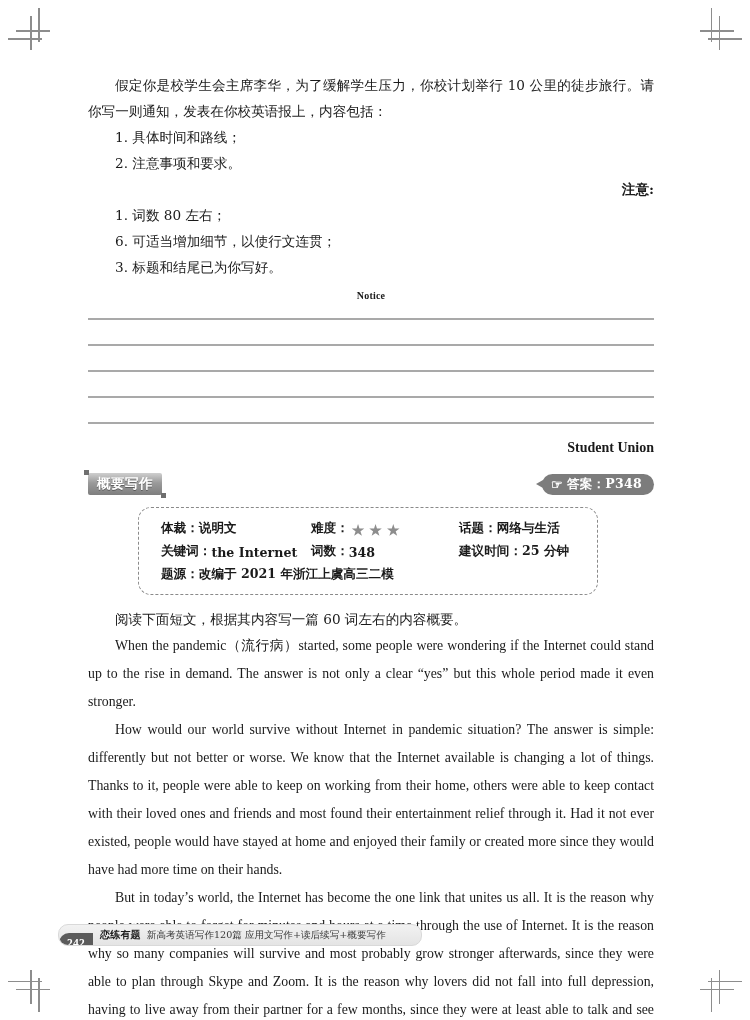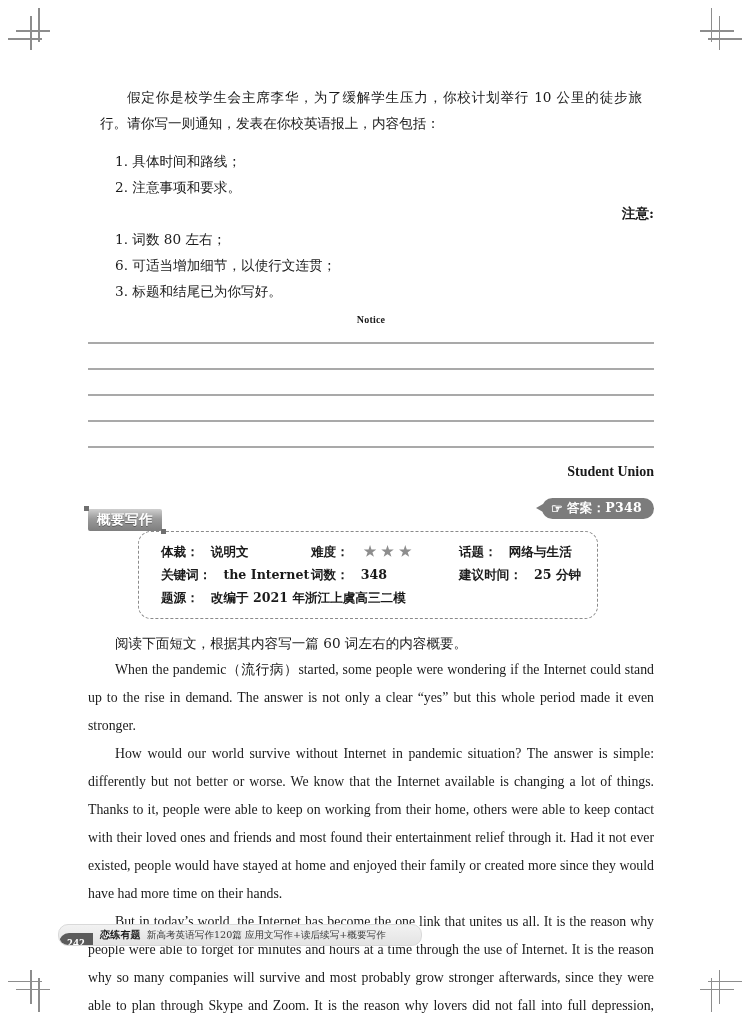--- a/index.html
+++ b/index.html
@@ -64,21 +64,21 @@
 
   .cn {
     font-family: "DejaVu Serif", "Liberation Serif", serif;
   }
 
   .prompt {
     font-size: 13.6px;
     line-height: 26px;
     text-align: justify;
     text-indent: 27px;
-    margin: 12px;
+    margin: 0;
   }
   .sub-item {
     font-size: 13.6px;
     line-height: 26px;
     margin: 0;
     padding-left: 27px;
   }
   .notice-label {
     font-size: 13.6px;
     line-height: 26px;
@@ -112,21 +112,21 @@
 
   
   .sec-head {
     position: relative;
     height: 30px;
     margin-top: 17px;
   }
   .sec-tag {
     position: absolute;
     left: 0;
-    top: 12px;
+    top: 0;
     height: 22px;
     padding: 0 9px;
     display: flex;
     align-items: center;
     color: #ffffff;
     font-weight: bold;
     font-size: 13.5px;
     letter-spacing: .5px;
     background: linear-gradient(180deg, #cfcfcf 0%, #9a9a9a 45%, #7e7e7e 100%);
     border-radius: 2px;
@@ -187,21 +187,21 @@
     padding: 9px 0 8px 0;
     box-sizing: border-box;
   }
   .info-row {
     display: flex;
     align-items: center;
     height: 23px;
     font-size: 12.6px;
     font-weight: bold;
   }
-  .info-cell { display: flex; align-items: flex-start; gap: 12px; }
+  .info-cell { display: flex; align-items: flex-end; }
   .c-a { width: 172px; padding-left: 22px; box-sizing: border-box; }
   .c-b { width: 148px; }
   .c-c { flex: 1; }
   .c-full { padding-left: 22px; }
   .stars { display: inline-flex; gap: 5px; margin-left: 3px; }
   .star {
     color: #8d8d8d;
     font-size: 14px;
     line-height: 1;
   }

